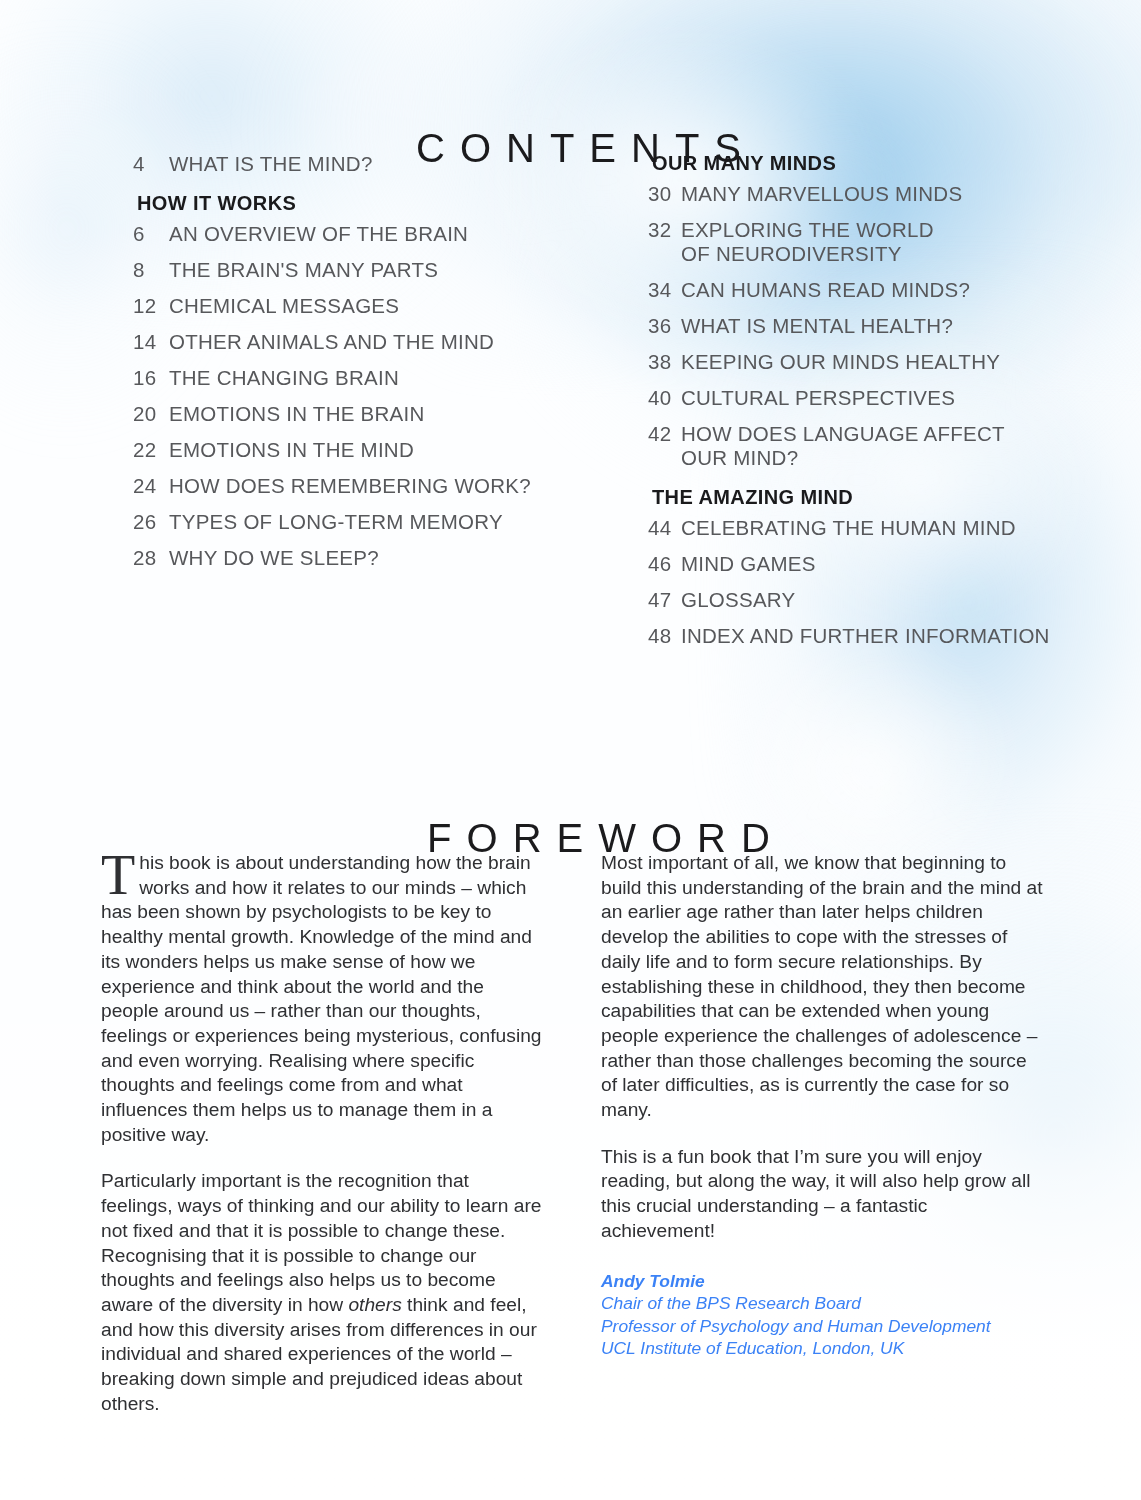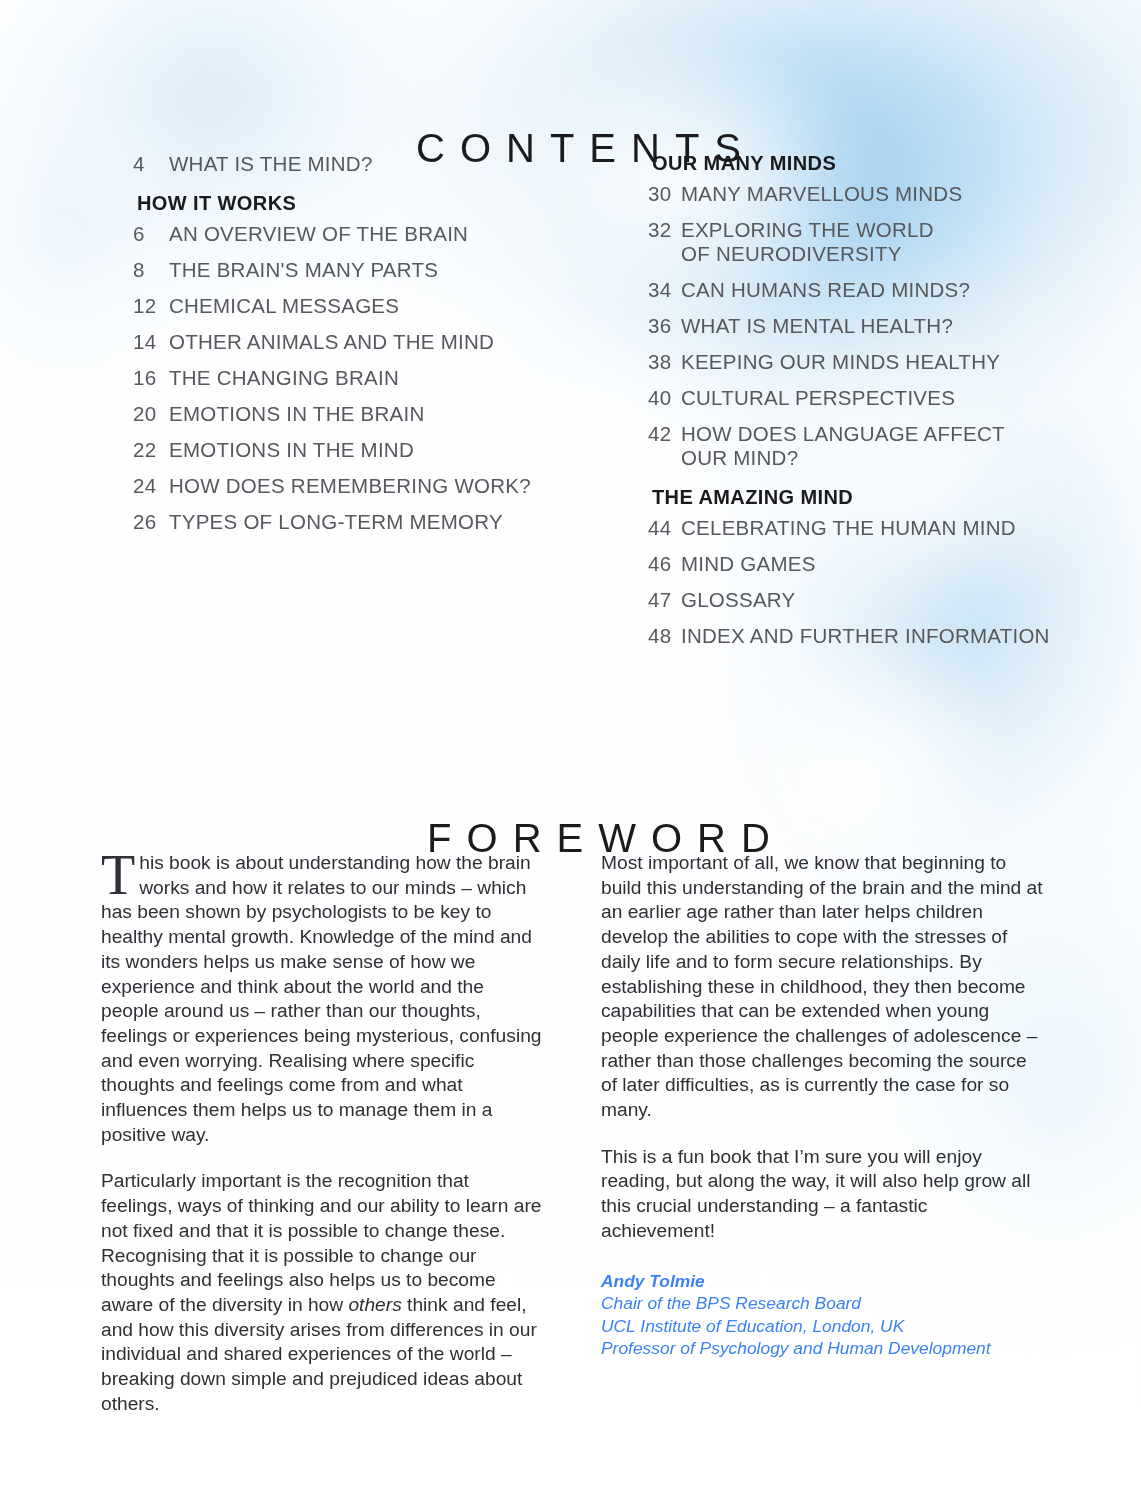--- a/index.html
+++ b/index.html
@@ -274,20 +274,24 @@
             <span class="toc-label"><span>EMOTIONS IN THE MIND</span></span>
           </div>
           <div class="toc-entry">
             <span class="toc-num">24</span>
             <span class="toc-label"><span>HOW DOES REMEMBERING WORK?</span></span>
           </div>
           <div class="toc-entry">
             <span class="toc-num">26</span>
             <span class="toc-label"><span>TYPES OF LONG-TERM MEMORY</span></span>
           </div>
+          <div class="toc-entry">
+            <span class="toc-num">28</span>
+            <span class="toc-label"><span>WHY DO WE SLEEP?</span></span>
+          </div>
         </div>
       <div class="toc-col toc-col-right" id="toc-right">
           <div class="toc-section">OUR MANY MINDS</div>
           <div class="toc-entry">
             <span class="toc-num">30</span>
             <span class="toc-label"><span>MANY MARVELLOUS MINDS</span></span>
           </div>
           <div class="toc-entry">
             <span class="toc-num">32</span>
             <span class="toc-label"><span>EXPLORING THE WORLD</span><span class="l2">OF NEURODIVERSITY</span></span>
@@ -344,20 +348,20 @@
           <span>Particularly important is the recognition that feelings, ways of thinking and our ability to learn are not fixed and that it is possible to change these. Recognising that it is possible to change our thoughts and feelings also helps us to become aware of the diversity in how </span><em>others</em><span> think and feel, and how this diversity arises from differences in our individual and shared experiences of the world – breaking down simple and prejudiced ideas about others.</span>
         </p>
       </div>
 
       <div class="fw-col fw-col-right">
         <p class="fw-p">Most important of all, we know that beginning to build this understanding of the brain and the mind at an earlier age rather than later helps children develop the abilities to cope with the stresses of daily life and to form secure relationships. By establishing these in childhood, they then become capabilities that can be extended when young people experience the challenges of adolescence – rather than those challenges becoming the source of later difficulties, as is currently the case for so many.</p>
         <p class="fw-p">This is a fun book that I’m sure you will enjoy reading, but along the way, it will also help grow all this crucial understanding – a fantastic achievement!</p>
         <div class="signature">
           <div class="sig-name">Andy Tolmie</div>
           <div class="sig-line">Chair of the BPS Research Board</div>
+          <div class="sig-line">Professor of Psychology and Human Development</div>
           <div class="sig-line">UCL Institute of Education, London, UK</div>
-          <div class="sig-line">Professor of Psychology and Human Development</div>
         </div>
       </div>
 
     </div>
   </div>
 </div>
 
 </body></html>

